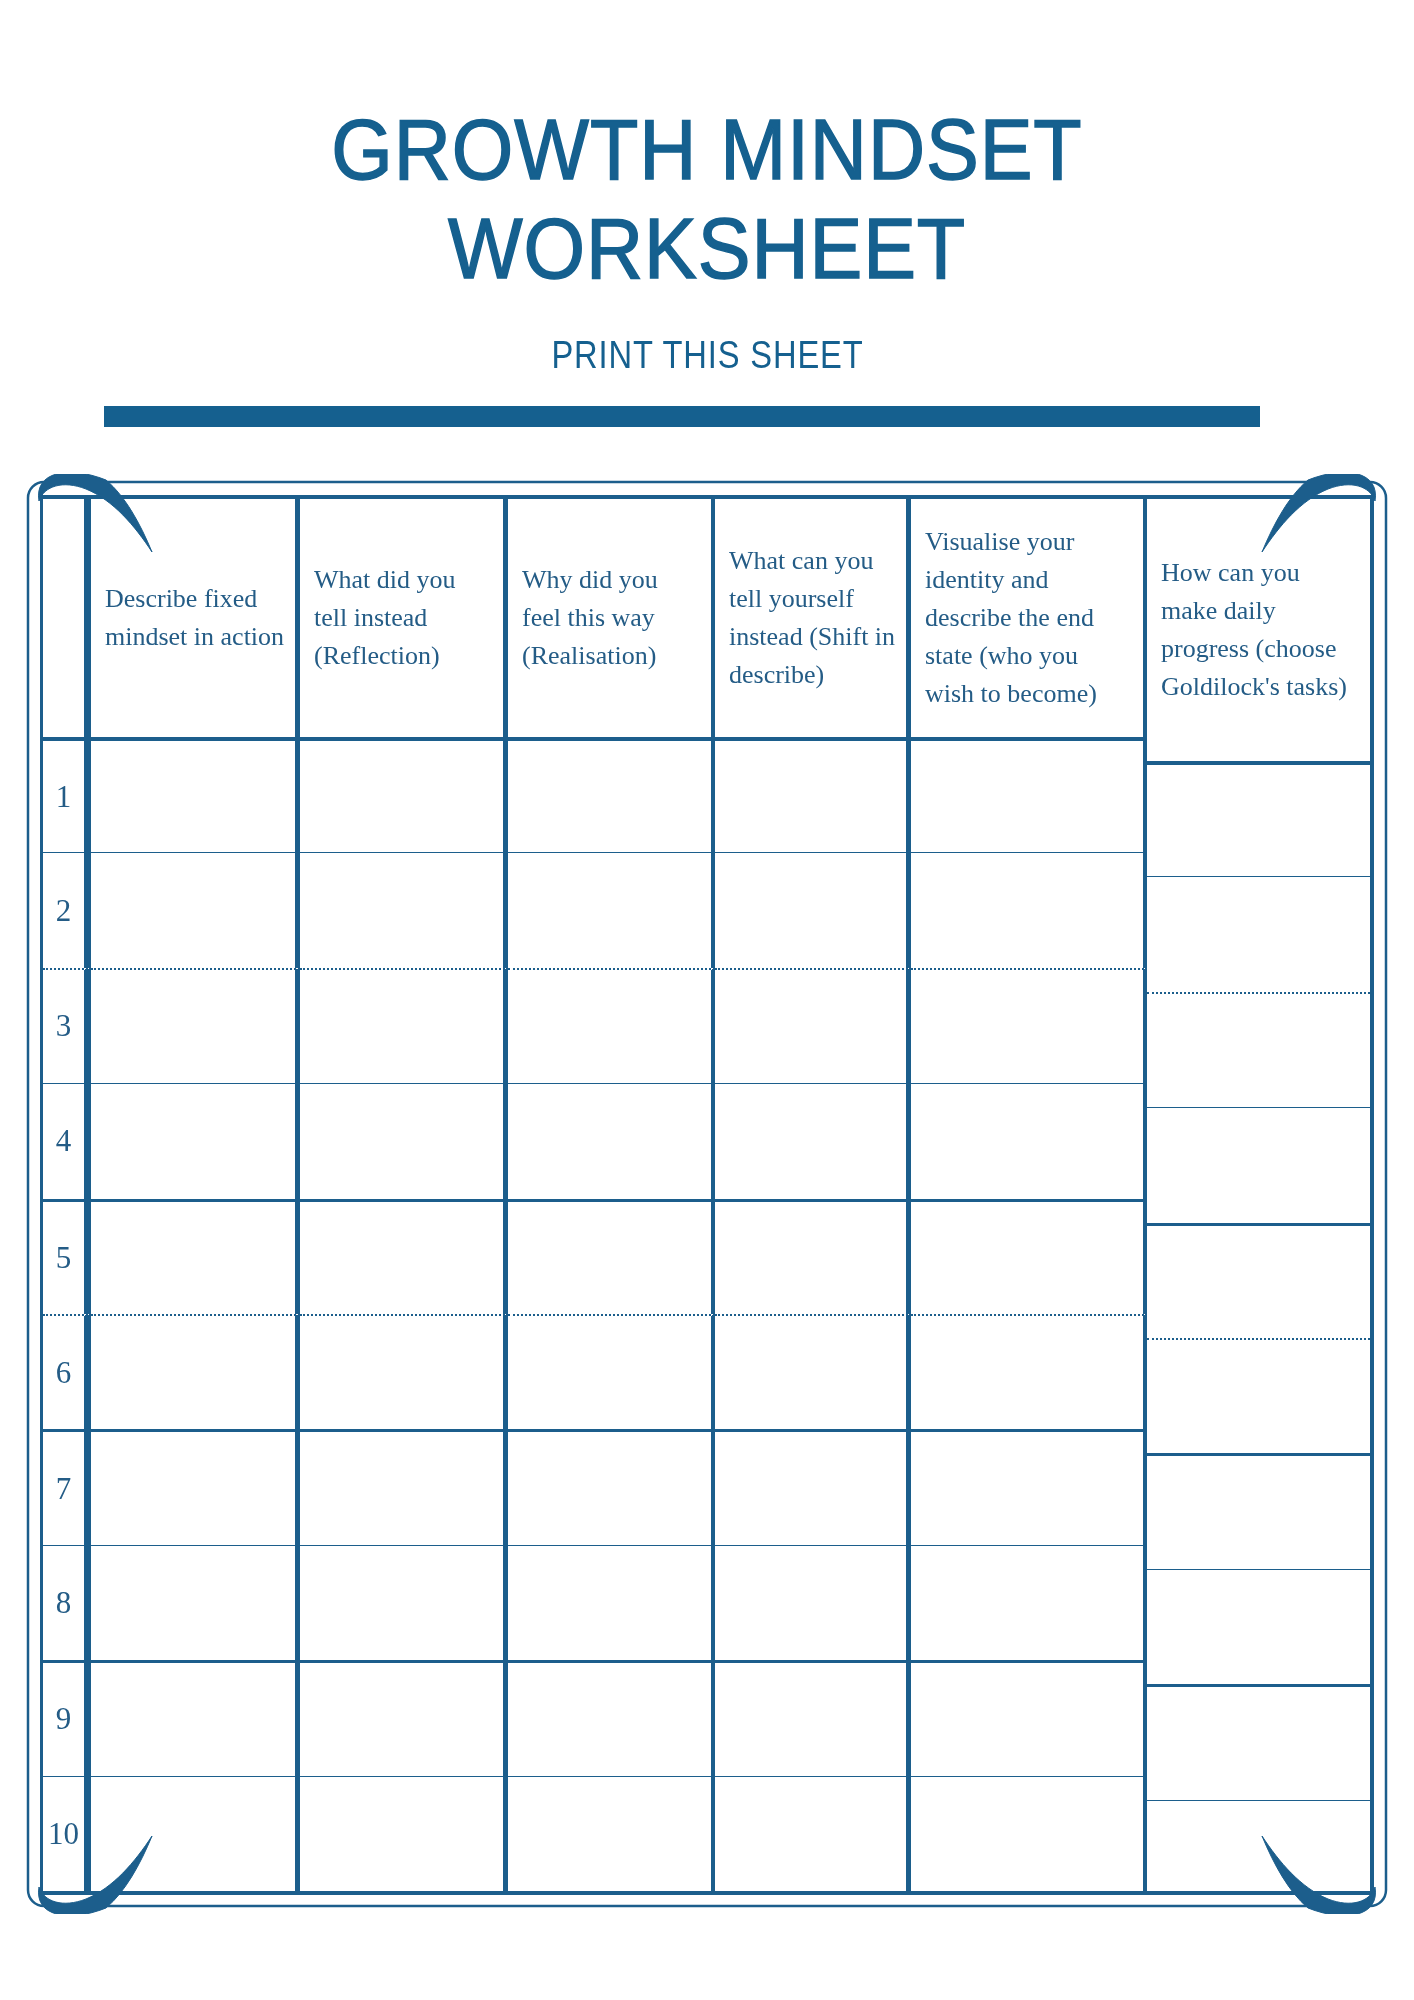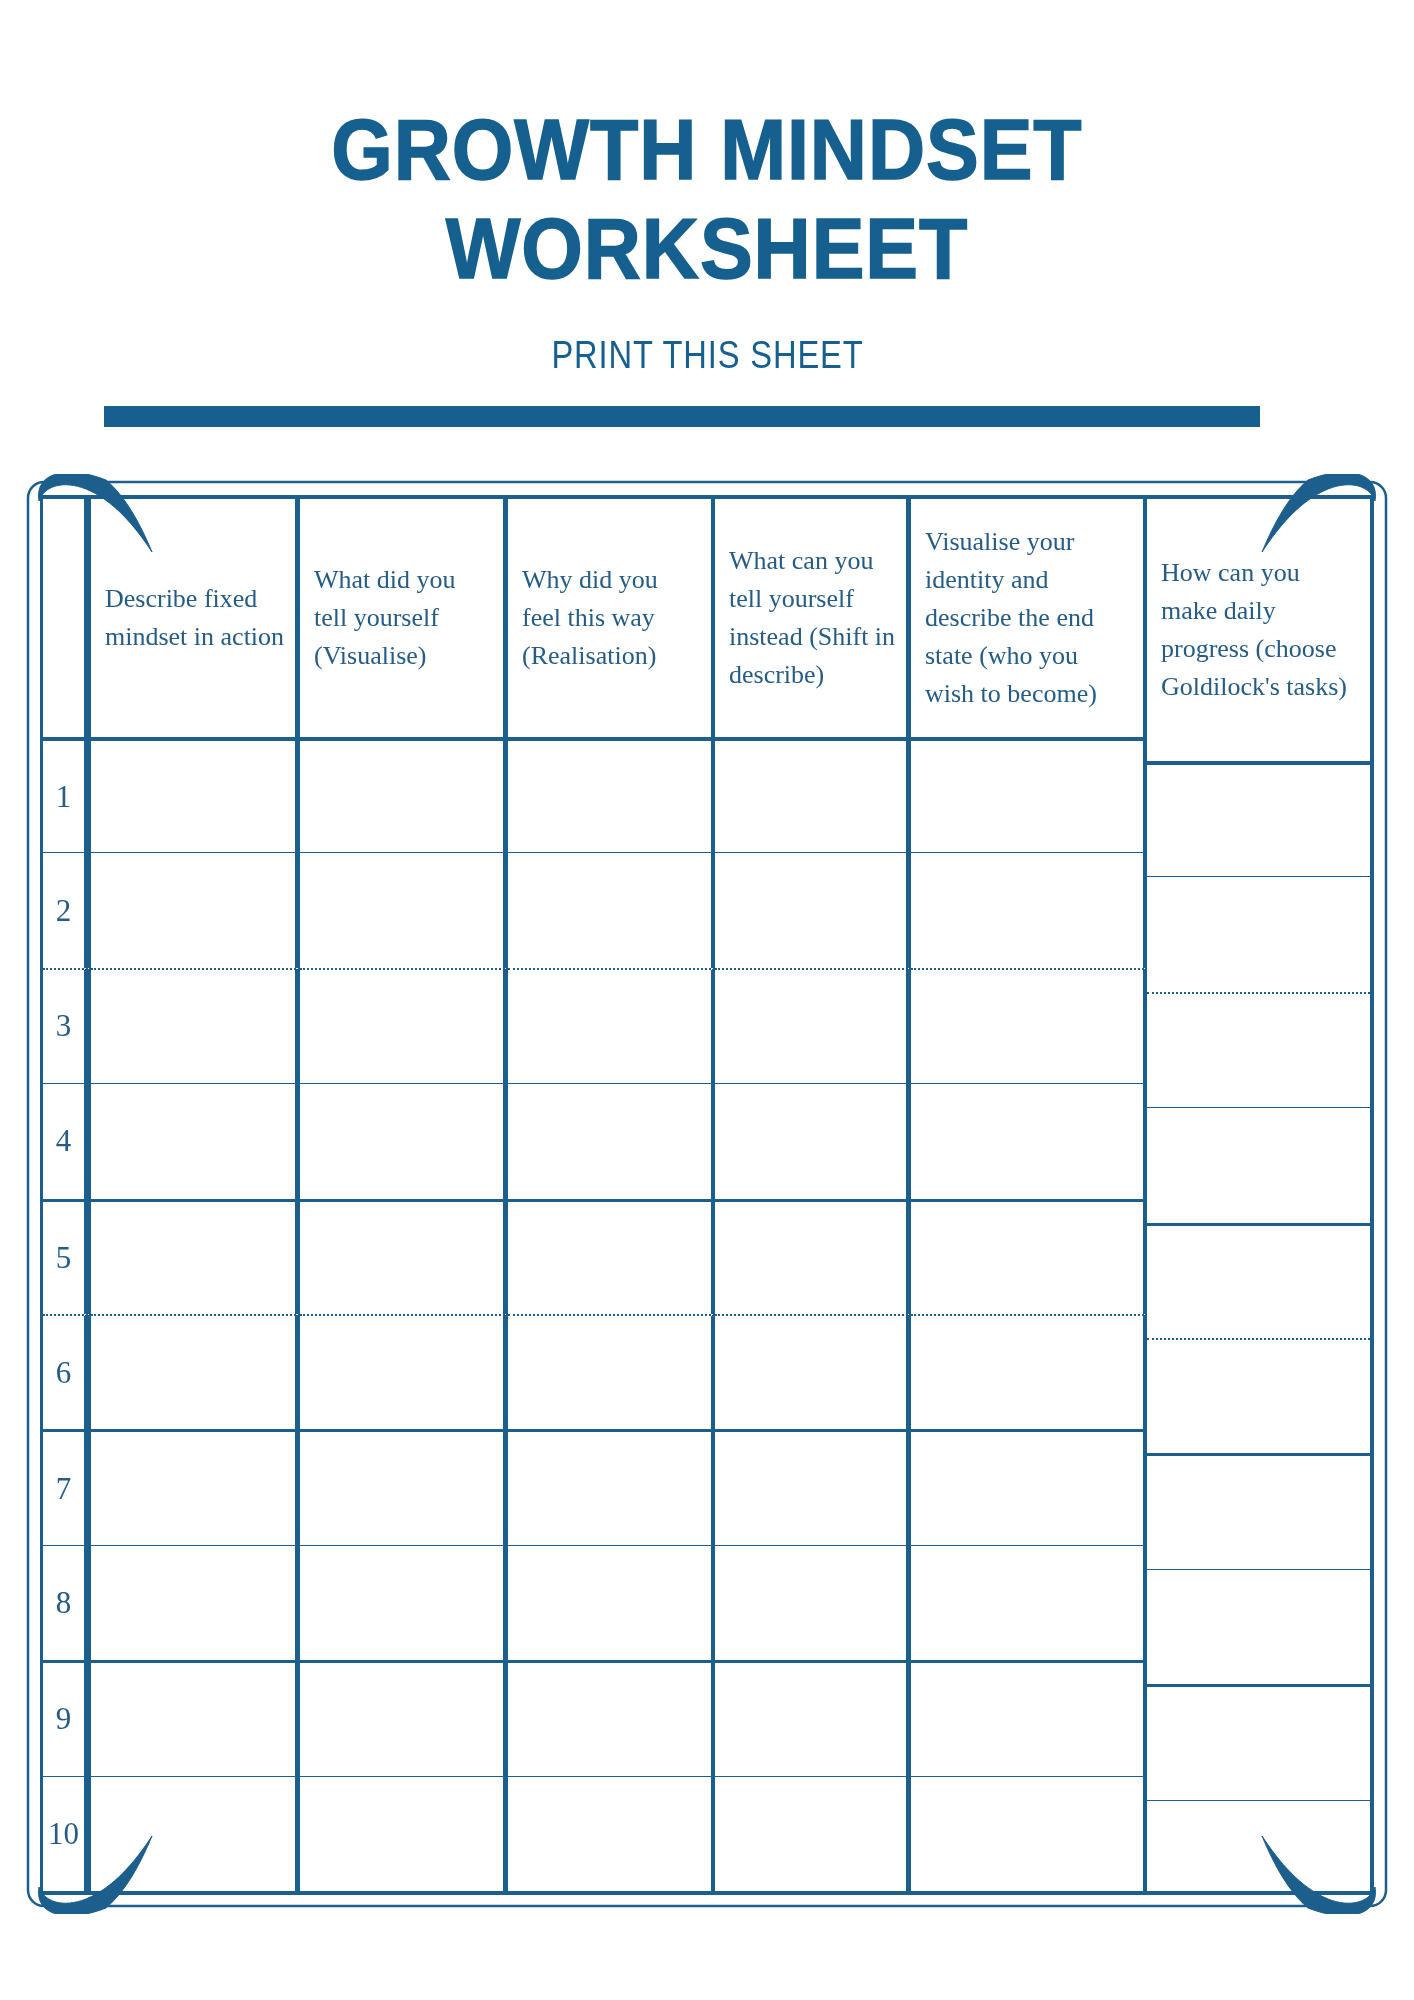--- a/index.html
+++ b/index.html
@@ -13,21 +13,21 @@
     position:relative;
     width:1414px;height:2000px;
     background:var(--background);
     margin:0 auto;
     overflow:hidden;
     font-family:"Liberation Sans", sans-serif;
   }
   .title{
     position:absolute;top:100px;left:0;width:100%;
     margin:0;text-align:center;
-    font-size:86px;line-height:99px;font-weight:700;
+    font-size:86px;line-height:99px;font-weight:400;
     letter-spacing:1px;color:var(--accent);
     -webkit-text-stroke:1.5px var(--accent);
   }
   .title .tline{display:block;transform:scaleX(0.92);}
   .subtitle{
     position:absolute;top:333px;left:0;width:100%;
     text-align:center;color:var(--accent);text-decoration:underline;
   }
   .subtitle span{
     display:inline-block;font-size:38px;line-height:44px;
@@ -88,21 +88,21 @@
   <div class="subtitle">
     <span>PRINT THIS SHEET</span>
   </div>
 
   <div class="divider"></div>
 
   <div class="worksheet-table">
 
     <div class="cell c0 hdr"></div>
     <div class="cell c1 hdr">Describe fixed mindset in action</div>
-    <div class="cell c2 hdr">What did you tell yourself (Visualise)</div>
+    <div class="cell c2 hdr">What did you tell instead (Reflection)</div>
     <div class="cell c3 hdr">Why did you feel this way (Realisation)</div>
     <div class="cell c4 hdr">What can you tell yourself instead (Shift in describe)</div>
     <div class="cell c5 hdr">Visualise your identity and describe the end state (who you wish to become)</div>
     <div class="cell c6 hdr">How can you make daily progress (choose Goldilock's tasks)</div>
 
     <div class="cell c0 t4 num">1</div>
     <div class="cell c1 t4"></div>
     <div class="cell c2 t4"></div>
     <div class="cell c3 t4"></div>
     <div class="cell c4 t4"></div>

